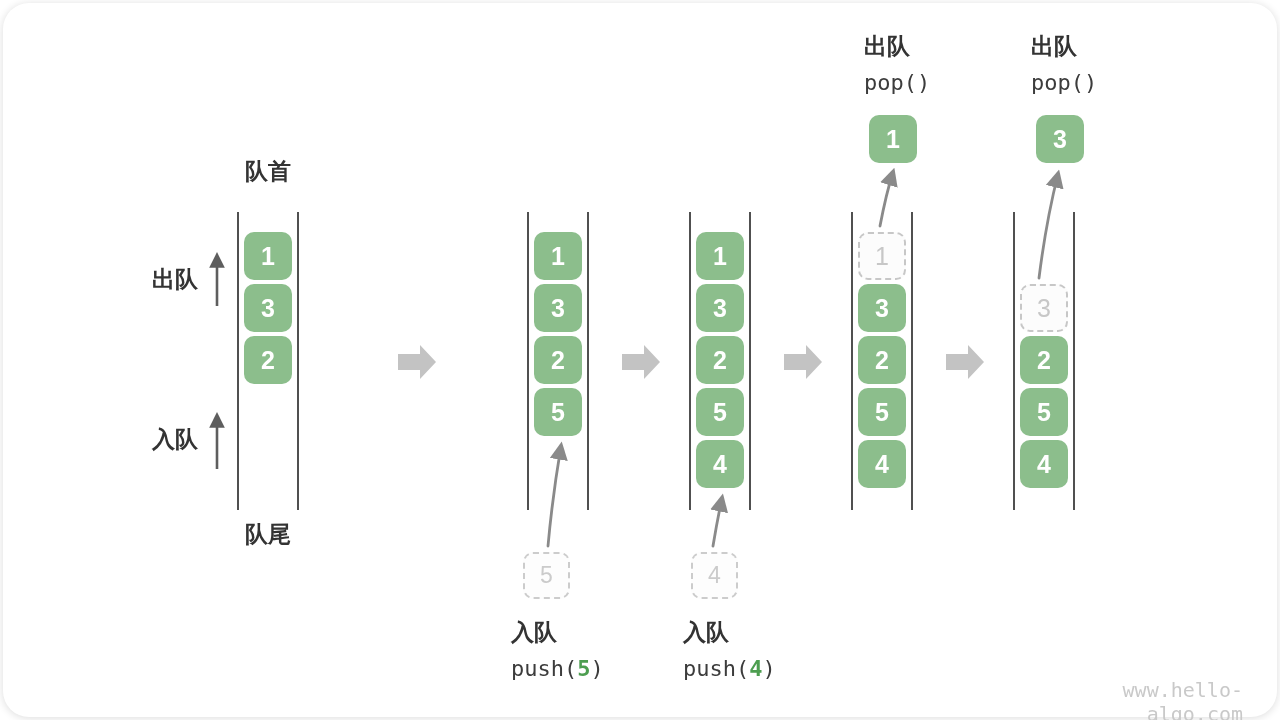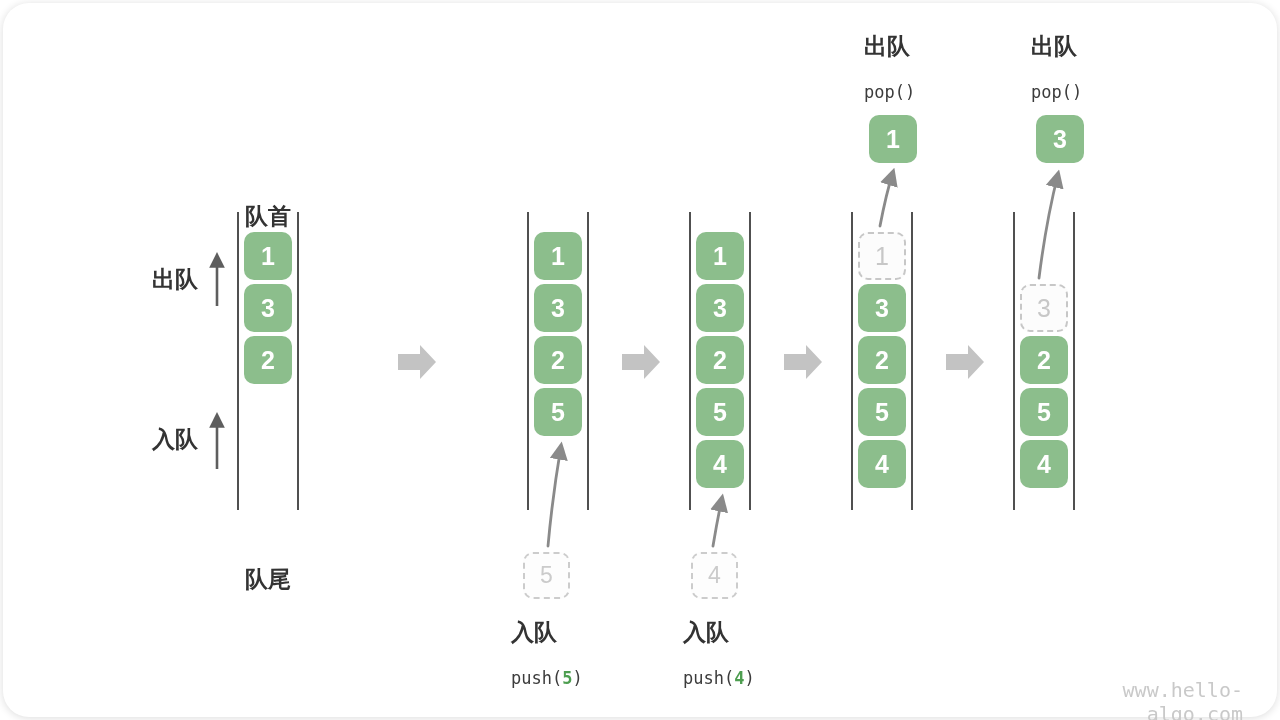--- a/index.html
+++ b/index.html
@@ -19,21 +19,21 @@
     position: absolute; left: 169px; top: 44px; width: 194px; height: 59px;
     background: #e4e4e4; border-radius: 7px;
     display: flex; align-items: center; justify-content: center; gap: 10px;
   }
   .title-zh { font-size: 28px; font-weight: 700; color: #2f2f2f; }
   .title-en { font-family: "DejaVu Sans Mono", "Liberation Mono", monospace; font-size: 26px; color: #3a3a3a; }
 
   .zh-label { font-size: 23px; font-weight: 700; color: #333333; }
 
   .front-label, .rear-label {
-    position: absolute; left: 227px; width: 82px; text-align: center; margin-top: 45px;
+    position: absolute; left: 227px; width: 82px; text-align: center;
   }
   .front-label { top: 156px; }
   .rear-label  { top: 519px; }
 
   .side-label { position: absolute; left: 138px; width: 60px; text-align: right; }
   .side-dequeue { top: 264px; }
   .side-enqueue { top: 424px; }
 
   .queue-col { position: absolute; top: 212px; width: 62px; height: 298px; }
   .rail { position: absolute; top: 0; bottom: 0; width: 1.6px; background: #505050; }
@@ -61,21 +61,21 @@
   }
   .ghost-float {
     position: absolute; width: 47px; height: 47px;
     background: #fdfdfd; border: 2px dashed #cccccc; border-radius: 10px;
     display: flex; align-items: center; justify-content: center;
     color: #cbcbcb; font-size: 23px;
   }
 
   .op-group { position: absolute; }
   .op-zh { font-size: 23px; font-weight: 700; color: #333333; }
-  .op-code { margin-top: 20px; font-family: "DejaVu Sans Mono", "Liberation Mono", monospace; font-size: 17px; color: #3c3c3c; }
+  .op-code { margin-top: 8px; font-family: "DejaVu Sans Mono", "Liberation Mono", monospace; font-size: 22px; color: #3c3c3c; }
   .op-arg { color: #4d9e50; font-weight: 700; }
 
   .overlay-svg { position: absolute; left: 0; top: 0; width: 1280px; height: 720px; pointer-events: none; }
 
   .watermark {
     position: absolute; top: 678px; left: 1043px; width: 200px; text-align: right;
     font-family: "DejaVu Sans Mono", "Liberation Mono", monospace;
     font-size: 20px; color: #c9c9c9;
   }
 </style>

